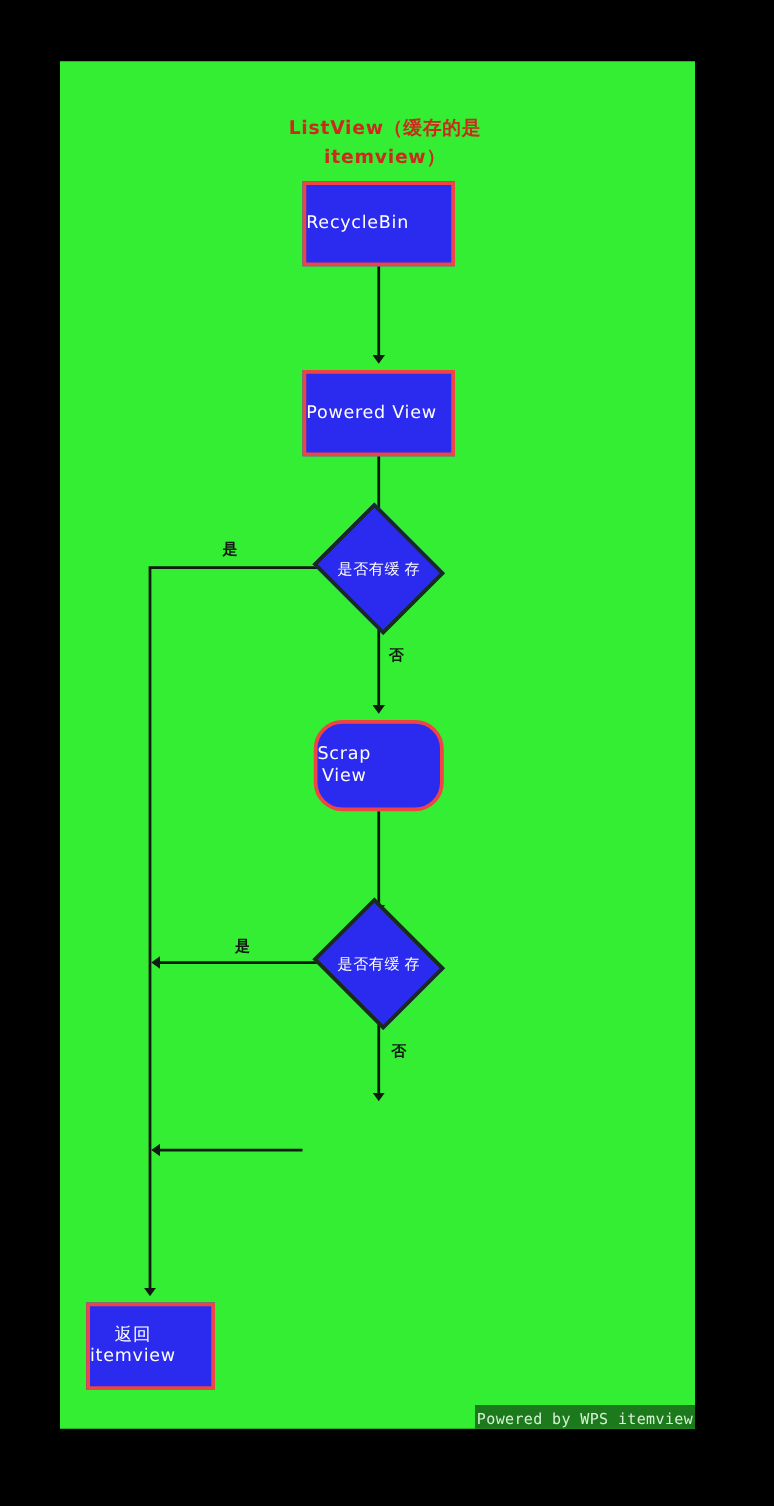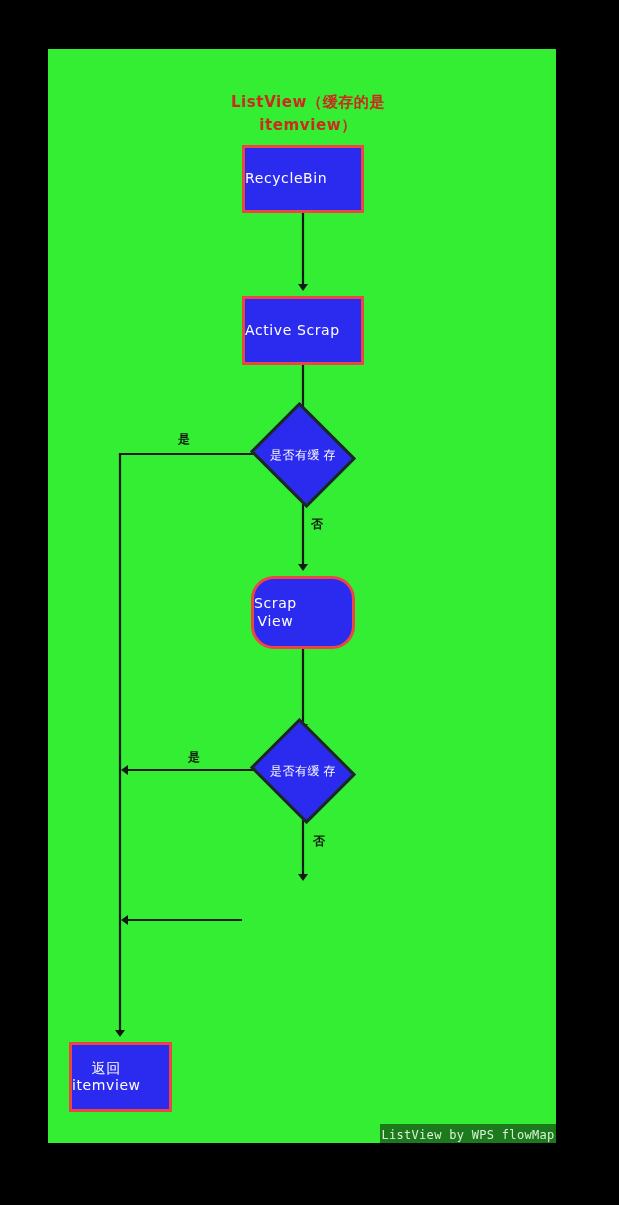--- a/index.html
+++ b/index.html
@@ -151,21 +151,21 @@
     </svg>
 
     <div id="title">ListView（缓存的是
 itemview）</div>
 
     <div class="node" style="left:194px; top:96px; width:122px; height:68px;">
       <span>RecycleBin</span>
     </div>
 
     <div class="node" style="left:194px; top:247px; width:122px; height:69px;">
-      <span>Active Scrap</span>
+      <span>Powered View</span>
     </div>
 
     <div class="diamond-wrap" style="left:215px; top:371px; width:80px; height:70px;">
       <div class="diamond-shape"></div>
       <div class="diamond-label">是否有缓
 存</div>
     </div>
 
     <div class="node" style="left:203px; top:527px; width:104px; height:73px;border-radius:23px;">
       <span>Scrap
@@ -185,16 +185,16 @@
     </div>
 
     <div class="edge-label" style="left:130px; top:382px;">是</div>
 
     <div class="edge-label" style="left:263px; top:467px;">否</div>
 
     <div class="edge-label" style="left:140px; top:700px;">是</div>
 
     <div class="edge-label" style="left:265px; top:784px;">否</div>
 
-    <div id="watermark">ListView by WPS flowMap</div>
+    <div id="watermark">Powered by WPS itemview</div>
 
   </div>
 </div>
 
 </body></html>

